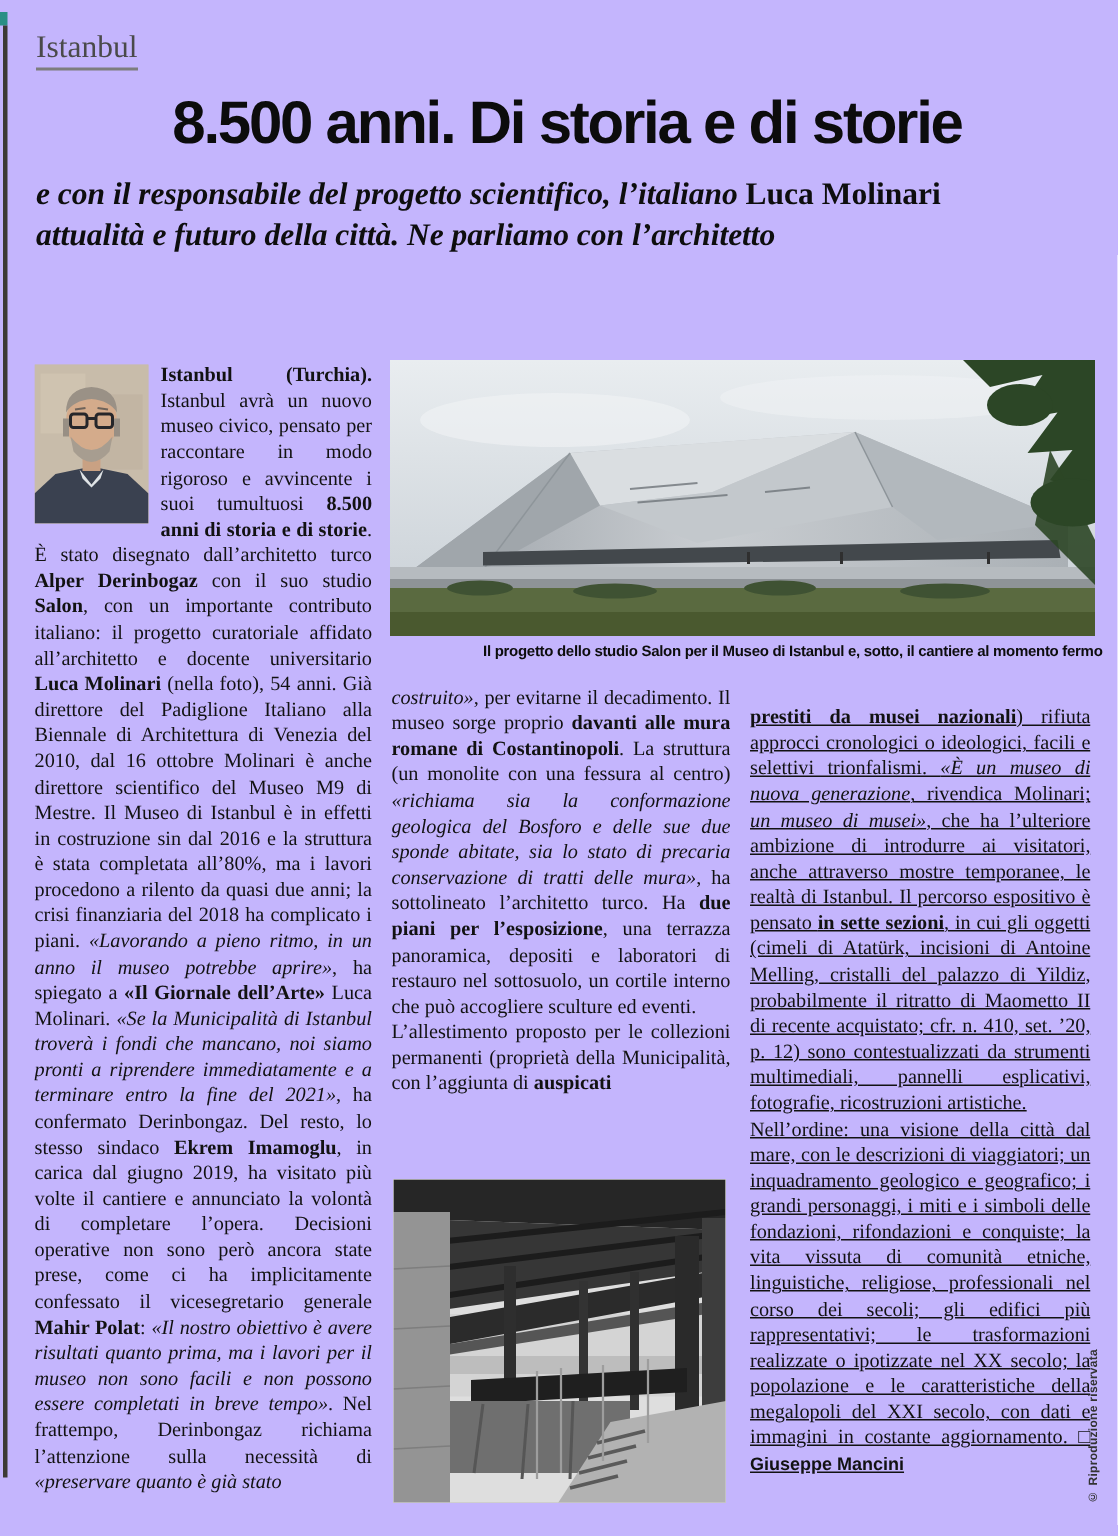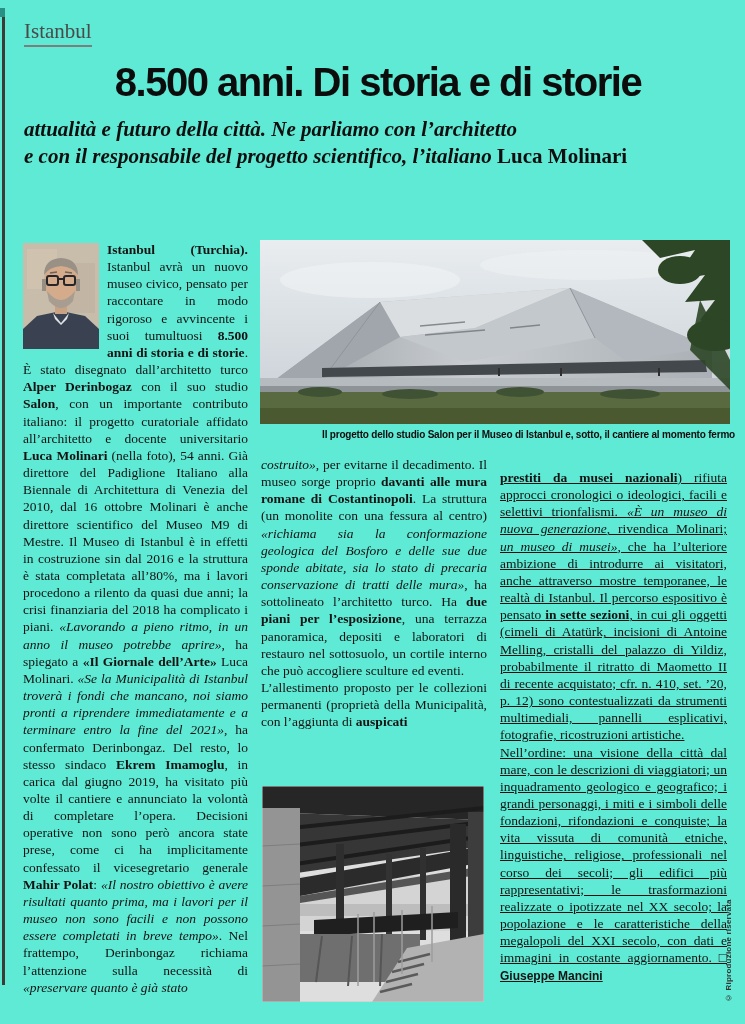--- a/index.html
+++ b/index.html
@@ -1,17 +1,17 @@
 <!DOCTYPE html>
 <html lang="it"><head>
 <meta charset="utf-8">
 <style>
   html,body{margin:0;padding:0;background:#ffffff;}
   .page{
-    position:relative; width:745px; height:1024px; background:#5eead4;
+    position:relative; width:745px; height:1024px; background:#c4b5fd;
     overflow:hidden; font-family:"Liberation Serif", serif; color:#111;
   }
   .edge-tip{position:absolute; left:0; top:8px; width:5px; height:9px; background:#2a8f85;}
   .edge-line{position:absolute; left:2px; top:17px; width:3px; height:968px; background:#3d3b36;}
 
   .kicker{
     position:absolute; left:24px; top:20px;
     font-family:"Liberation Serif", serif; font-size:21px; color:#4a4a4a;
     border-bottom:2px solid #7d7d7d; padding-bottom:2px; line-height:1.1;
   }
@@ -66,22 +66,22 @@
 <div class="page">
 
   <div class="edge-tip"></div>
   <div class="edge-line"></div>
 
   <div class="kicker">Istanbul</div>
 
   <h1 class="headline" style="margin:0;text-align:center;">8.500 anni. Di storia e di storie</h1>
 
   <div class="standfirst">
+    <div class="line"><span class="s-i">e con il responsabile del progetto scientifico, l’italiano </span><span>Luca Molinari</span></div>
     <div class="line"><span class="s-i">attualità e futuro della città. Ne parliamo con l’architetto</span></div>
-    <div class="line"><span class="s-i">e con il responsabile del progetto scientifico, l’italiano </span><span>Luca Molinari</span></div>
   </div>
 
   <div class="photo-render">
     <svg width="470" height="184" viewBox="0 0 470 184" xmlns="http://www.w3.org/2000/svg">
       <defs>
         <linearGradient id="sky" x1="0" y1="0" x2="0" y2="1">
           <stop offset="0" stop-color="#e9edf0"></stop>
             <stop offset="1" stop-color="#c7ced4"></stop>
         </linearGradient>
         <linearGradient id="metal" x1="0" y1="0" x2="1" y2="0">

